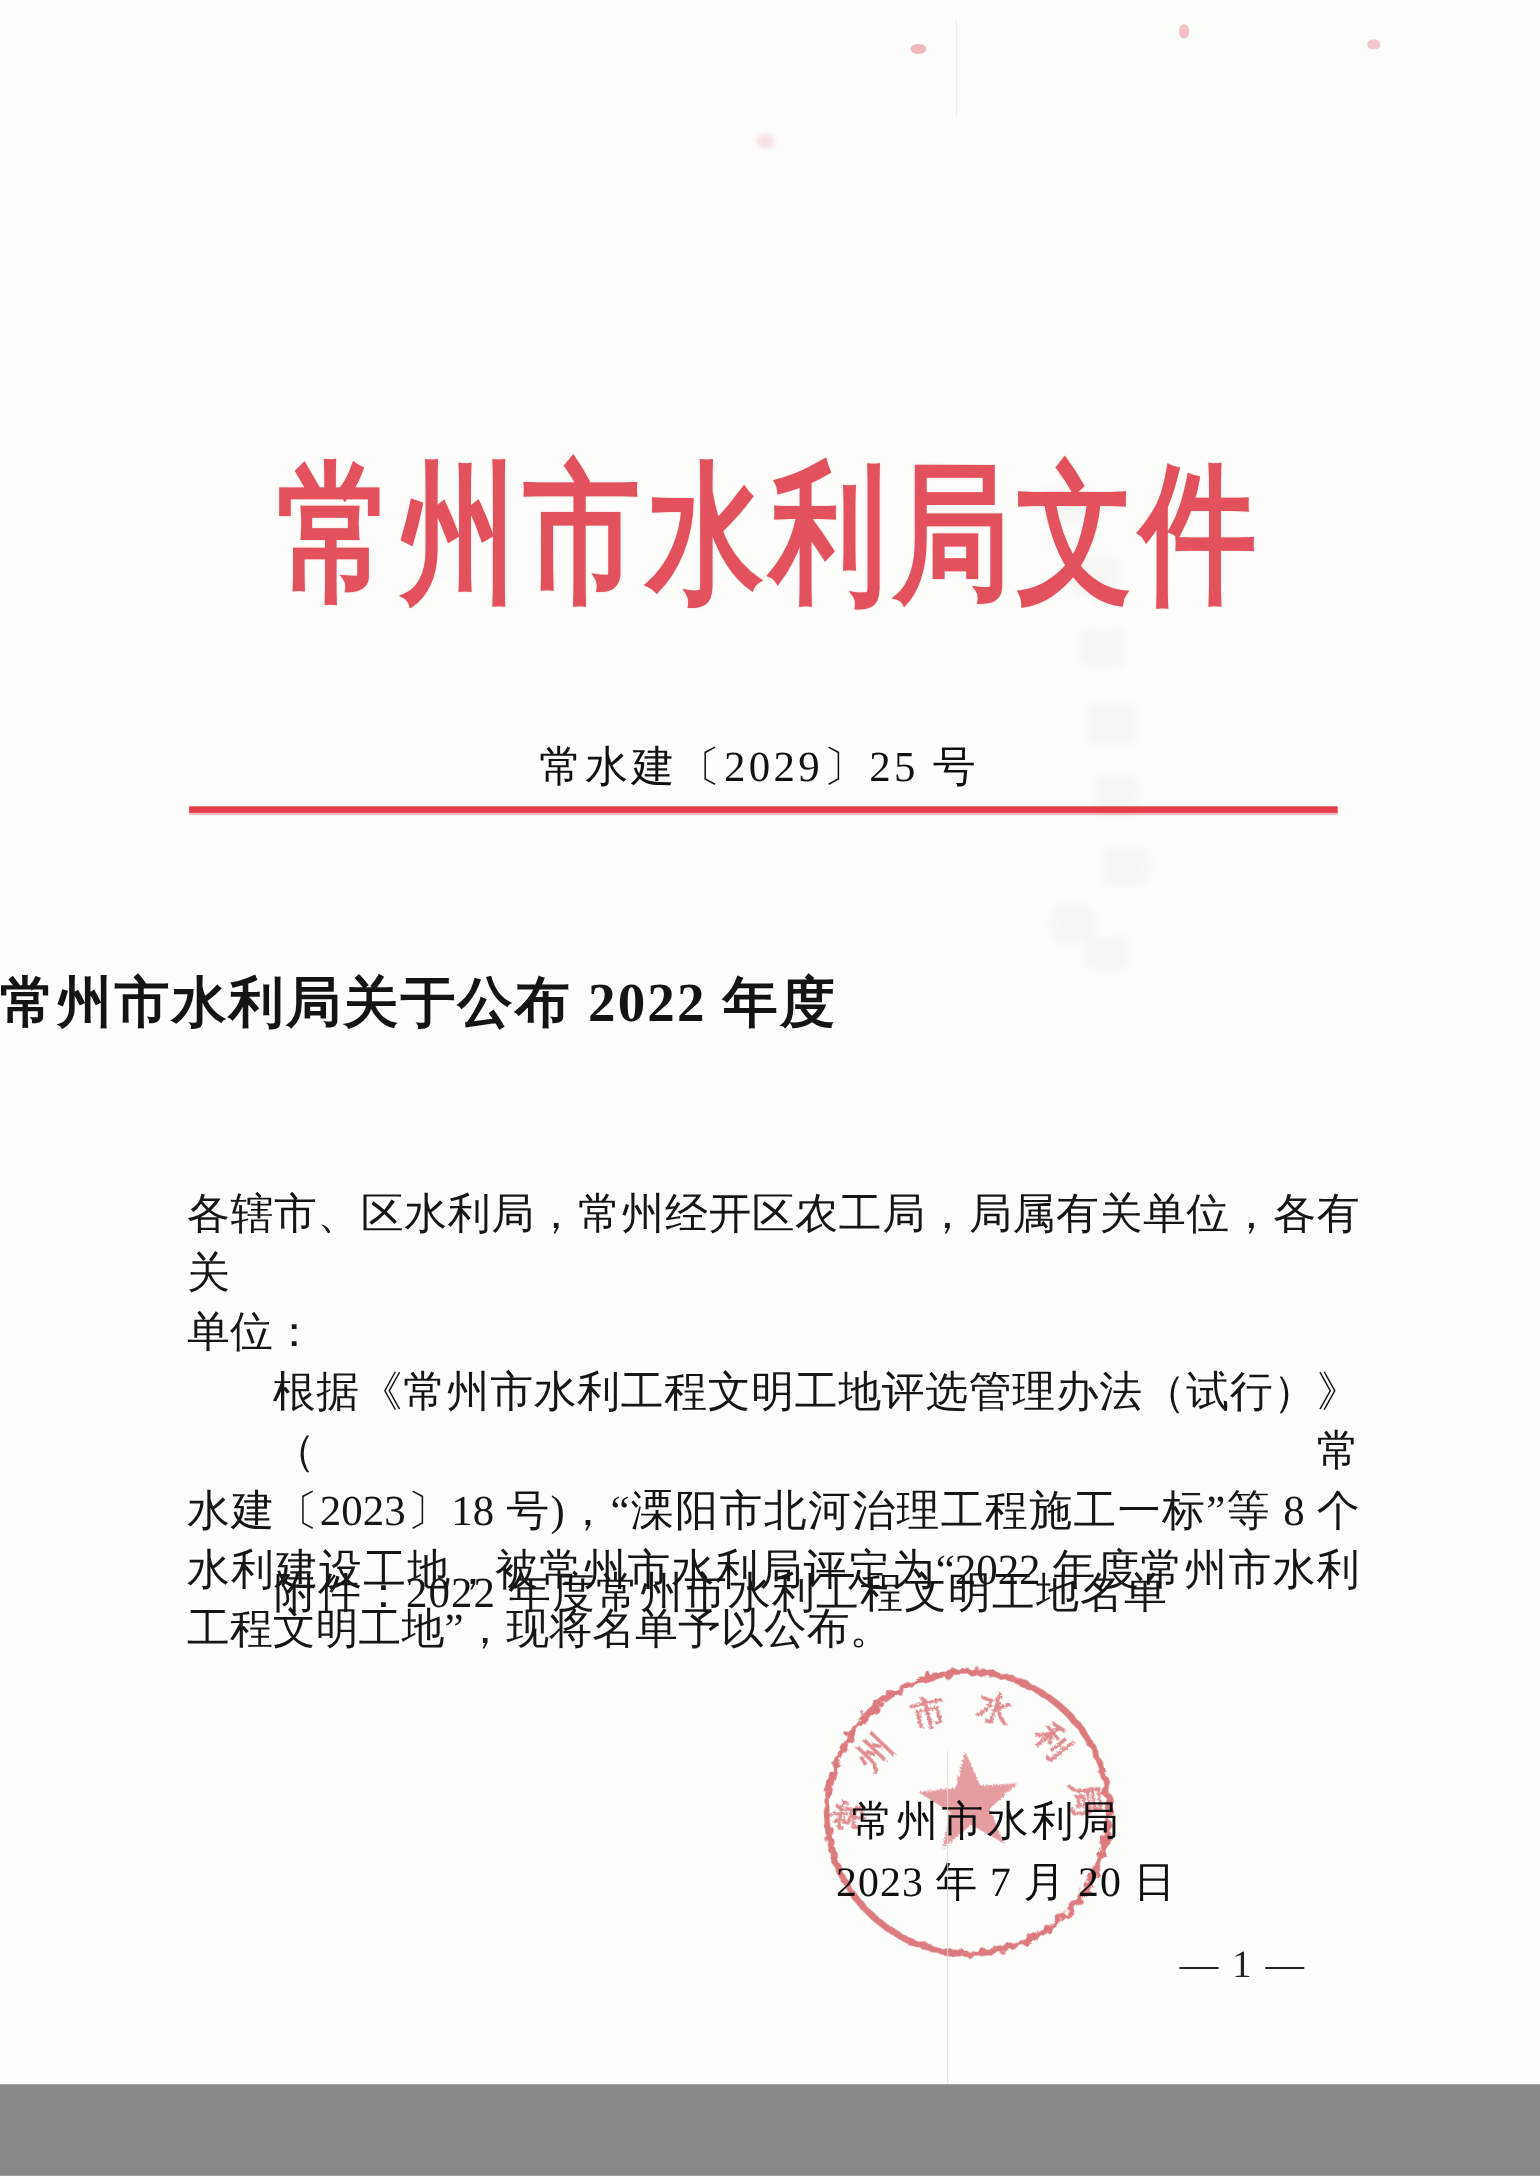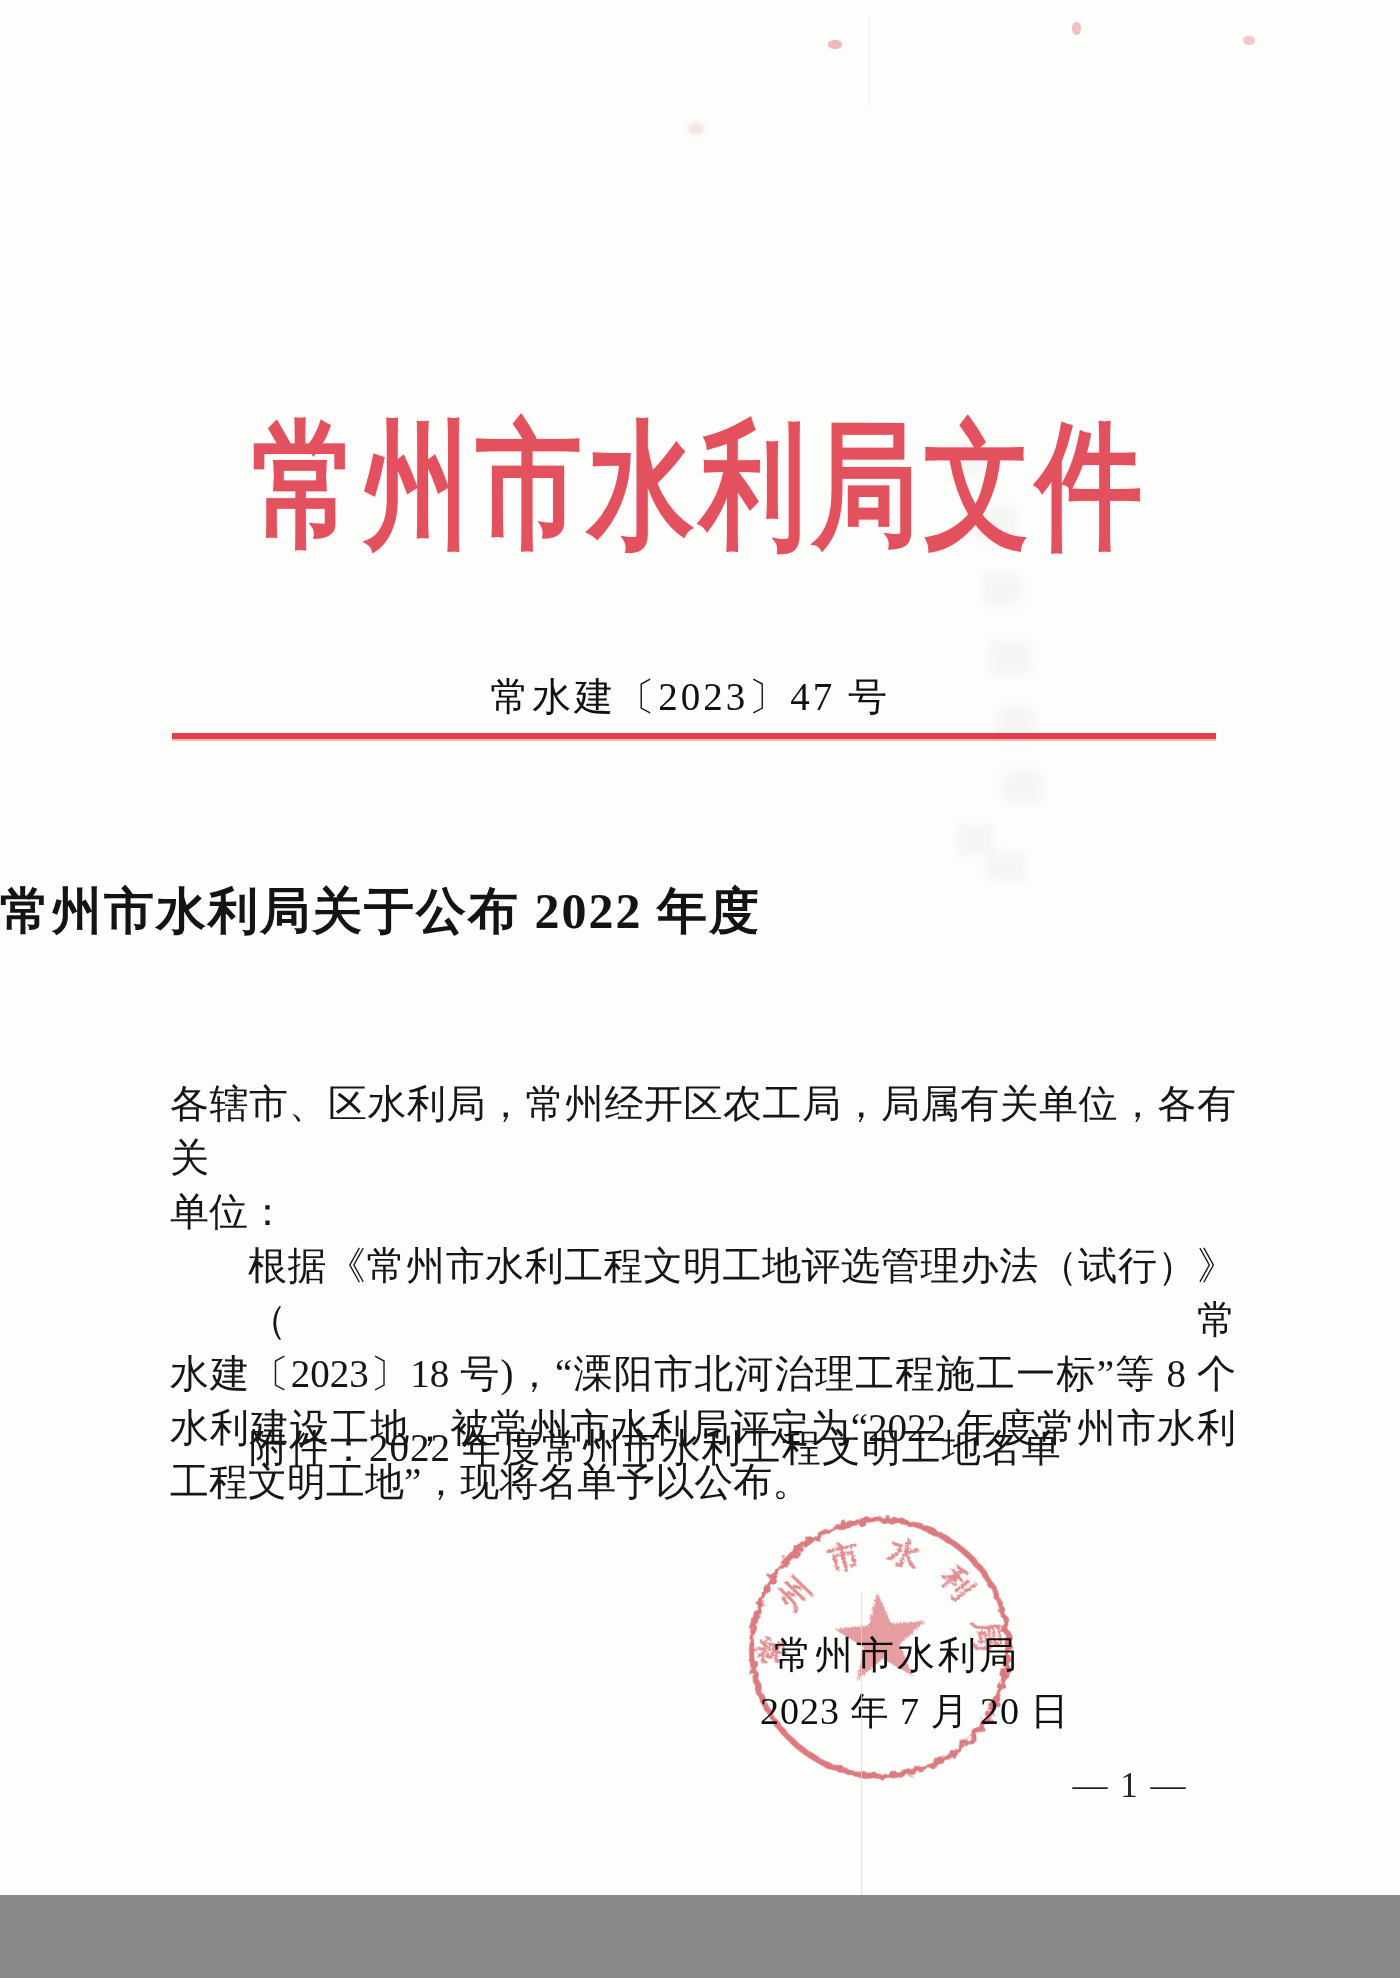--- a/index.html
+++ b/index.html
@@ -134,21 +134,21 @@
   <div class="ghost" style="left:974px;top:506px;width:44px;height:36px;"></div>
   <div class="ghost" style="left:982px;top:572px;width:40px;height:34px;"></div>
   <div class="ghost" style="left:988px;top:640px;width:44px;height:36px;"></div>
   <div class="ghost" style="left:996px;top:706px;width:40px;height:36px;"></div>
   <div class="ghost" style="left:1002px;top:770px;width:42px;height:34px;"></div>
   <div class="ghost" style="left:956px;top:824px;width:38px;height:32px;"></div>
   <div class="ghost" style="left:986px;top:852px;width:40px;height:30px;"></div>
 
   <div class="red-header cjk">常州市水利局文件</div>
 
-  <div class="doc-num cjk">常水建〔2023〕47 号</div>
+  <div class="doc-num cjk">常水建〔2029〕25 号</div>
 
   <div class="red-rule"></div>
 
   <div class="notice-title cjk">
     <div>常州市水利局关于公布 2022 年度</div>
   </div>
 
   <div class="body-block cjk" id="body-lines">
       <div class="body-line fill">各辖市、区水利局，常州经开区农工局，局属有关单位，各有关</div>
       <div class="body-line">单位：</div>

